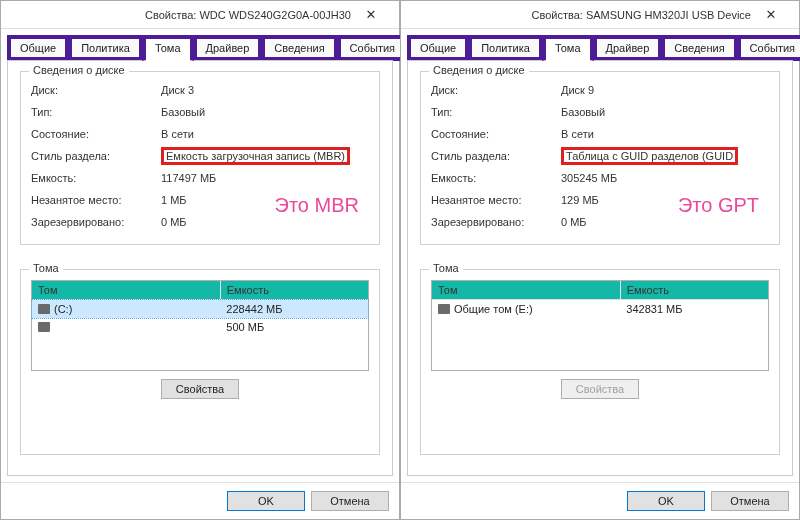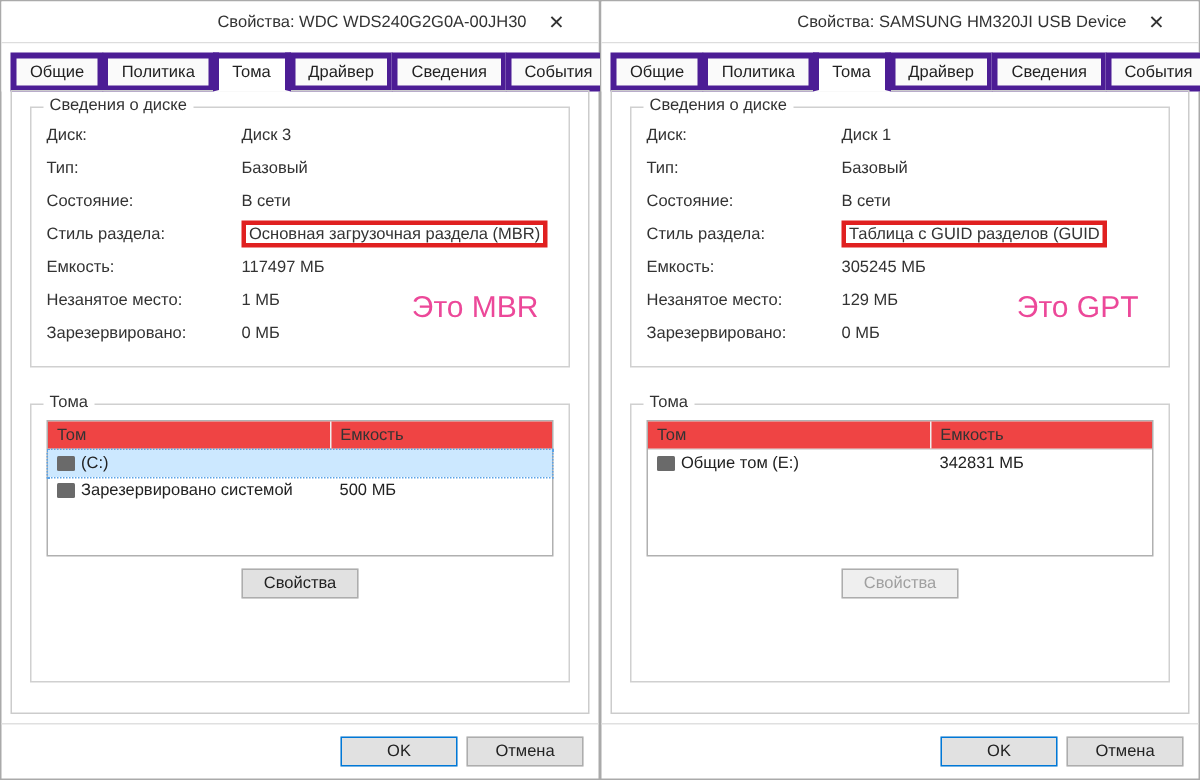--- a/index.html
+++ b/index.html
@@ -99,21 +99,21 @@
     right: 20px;
     top: 122px;
     pointer-events: none;
   }
   .vol-table {
     border: 1px solid #b0b0b0;
     width: 100%;
   }
   .vol-header {
     display: flex;
-    background: #ef4444;
+    background: #14b8a6;
     border-bottom: 1px solid #ddd;
     justify-content: space-between;
   }
   .vol-header div {
     padding: 3px 6px;
     font-size: 11px;
     color: #333;
     border-right: 1px solid #eee;
   }
   .vol-header div:first-child { flex: 1.3; }
@@ -185,21 +185,21 @@
       <div class="row">
           <div class="lbl">Тип:</div>
           <div class="val">Базовый</div>
         </div>
       <div class="row">
           <div class="lbl">Состояние:</div>
           <div class="val">В сети</div>
         </div>
       <div class="row">
           <div class="lbl">Стиль раздела:</div>
-          <div class="val"><span class="highlight-box">Основная загрузочная раздела (MBR)</span></div>
+          <div class="val"><span class="highlight-box">Емкость загрузочная запись (MBR)</span></div>
         </div>
       <div class="row">
           <div class="lbl">Емкость:</div>
           <div class="val">117497 МБ</div>
         </div>
       <div class="row">
           <div class="lbl">Незанятое место:</div>
           <div class="val">1 МБ</div>
         </div>
       <div class="row">
@@ -215,25 +215,25 @@
         <div class="vol-header">
           <div>Том</div>
           <div>Емкость</div>
         </div>
         <div class="vol-area">
           <div class="vol-row sel">
             <div>
                 <span class="vicon"></span>
                 <span>(C:)</span>
               </div>
+            <div>228442 МБ</div>
           </div>
           <div class="vol-row">
             <div>
                 <span class="vicon"></span>
-                <span>Зарезервировано системой</span>
               </div>
             <div>500 МБ</div>
           </div>
         </div>
       </div>
       <div class="props-btn-row">
         <div class="winbtn">Свойства</div>
       </div>
     </div>
   </div>
@@ -254,21 +254,21 @@
     <div class="tab active">Тома</div>
     <div class="tab">Драйвер</div>
     <div class="tab">Сведения</div>
     <div class="tab">События</div>
   </div>
   <div class="tab-body">
     <div class="group">
       <div class="group-title">Сведения о диске</div>
       <div class="row">
           <div class="lbl">Диск:</div>
-          <div class="val">Диск 1</div>
+          <div class="val">Диск 9</div>
         </div>
       <div class="row">
           <div class="lbl">Тип:</div>
           <div class="val">Базовый</div>
         </div>
       <div class="row">
           <div class="lbl">Состояние:</div>
           <div class="val">В сети</div>
         </div>
       <div class="row">

